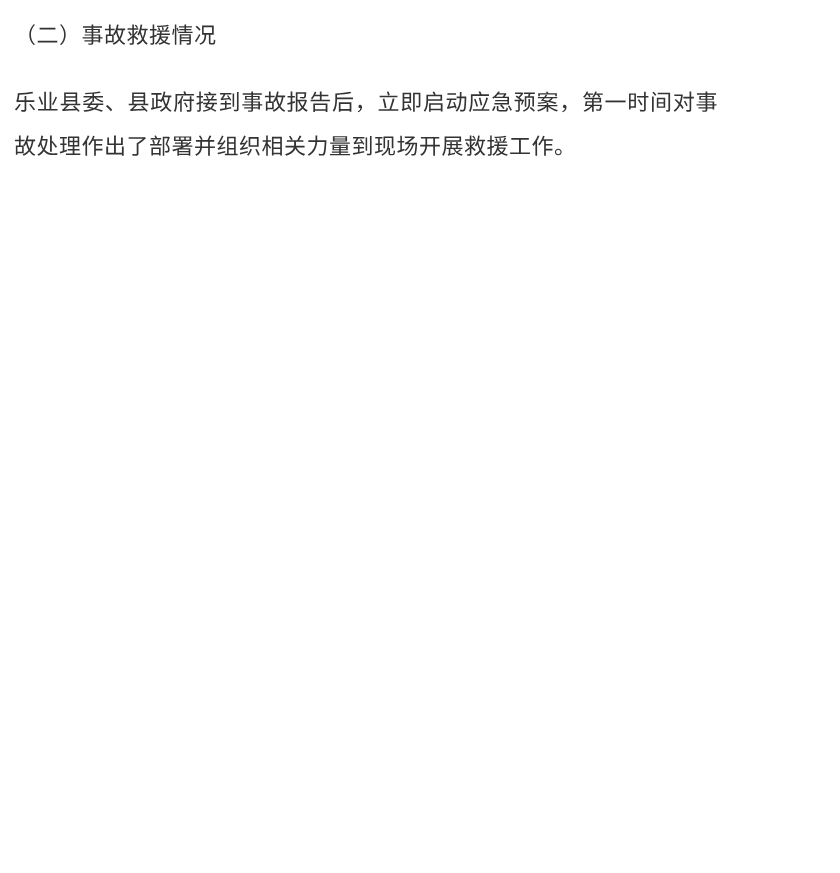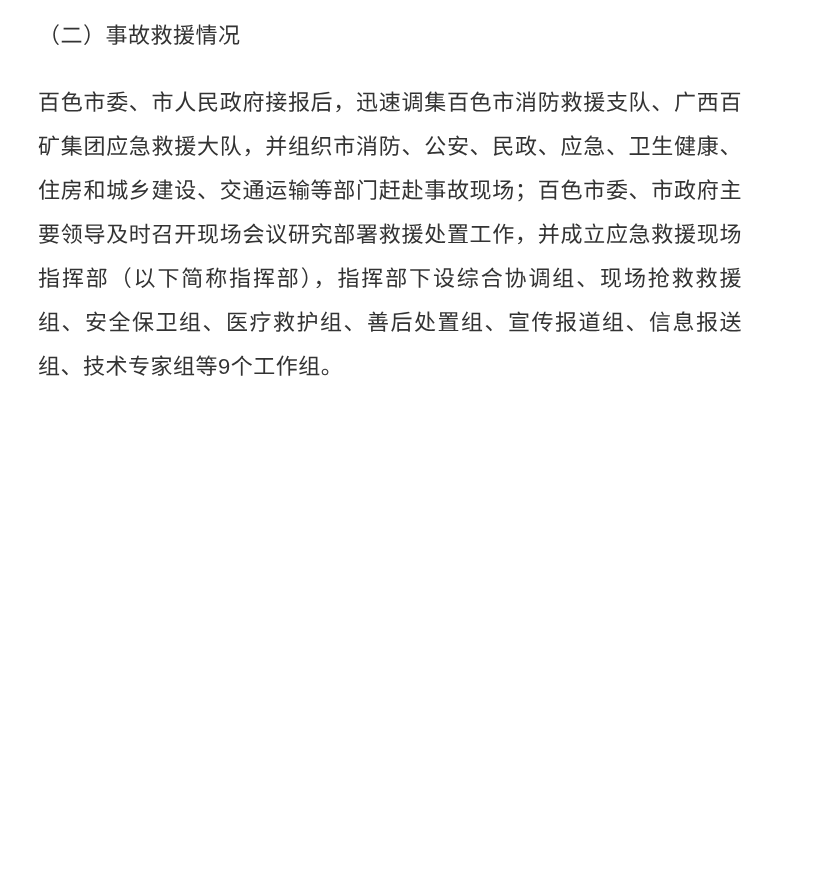--- a/index.html
+++ b/index.html
@@ -9,35 +9,34 @@
   }
   body {
     width: 840px;
     height: 873px;
     overflow: hidden;
   }
   .article {
     box-sizing: border-box;
     width: 740px;
     padding: 14px 22px 0 14px;
-    margin-left: 24px;
   }
   .article p {
     font-family: "Liberation Sans", "DejaVu Sans", sans-serif;
     font-size: 22px;
     line-height: 44px;
     color: #333333;
     text-align: justify;
     text-justify: inter-ideograph;
     margin: 0 0 23px 0;
     letter-spacing: 0.5px;
   }
   .article p.heading {
     text-align: left;
   }
 </style>
 </head>
 <body>
 
 <div class="article">
   <p class="heading">（二）事故救援情况</p>
-  <p>百色市委、市人民政府接报后，迅速调集百色市消防救援支队、广西百矿集团应急救援大队，并组织市消防、公安、民政、应急、卫生健康、住房和城乡建设、交通运输等部门赶赴事故现场；百色市委、市政府主要领导及时召开现场会议研究部署救援处置工作，并成立应急救援现场指挥部（以下简称指挥部），指挥部下设综合协调组、现场抢救救援组、安全保卫组、医疗救护组、善后处置组、宣传报道组、信息报送组、技术专家组等9个工作组。</p>
+  <p>乐业县委、县政府接到事故报告后，立即启动应急预案，第一时间对事故处理作出了部署并组织相关力量到现场开展救援工作。</p>
 </div>
 
 </body></html>

